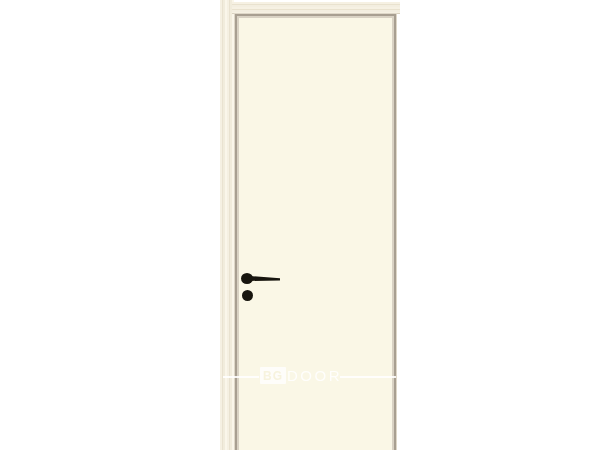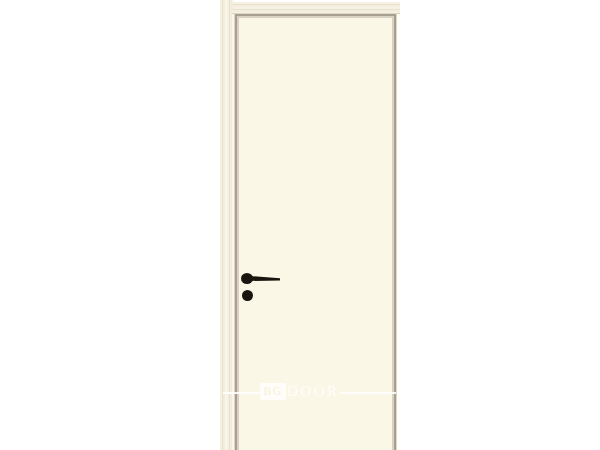--- a/index.html
+++ b/index.html
@@ -54,21 +54,21 @@
     position: absolute; left: 10px; top: 258px; width: 31px; height: 5px;
     background: #17150e;
     clip-path: polygon(0 0, 100% 45%, 100% 88%, 0 100%);
   }
   .lock-knob {
     position: absolute; left: 3px; top: 272px; width: 11px; height: 11px;
     background: #17150e; border-radius: 50%;
   }
 
   
-  .watermark { position: absolute; left: 0; top: 382px; width: 180px; height: 20px; z-index: 5; font-family: Liberation Serif, serif; }
+  .watermark { position: absolute; left: 0; top: 366px; width: 180px; height: 20px; z-index: 5; }
   .wm-line { position: absolute; top: 10px; height: 2px; background: rgba(255,255,255,0.88); }
   .wm-line-left  { left: 3px;  width: 36px; }
   .wm-line-right { left: 120px; width: 56px; }
   .wm-logo-box {
     position: absolute; left: 40px; top: 1px; width: 26px; height: 17px;
     background: rgba(255,255,255,0.78);
     color: #f7f3de; font-size: 12px; font-weight: bold; letter-spacing: 1px;
     display: flex; align-items: center; justify-content: center;
     border-radius: 1px;
   }

